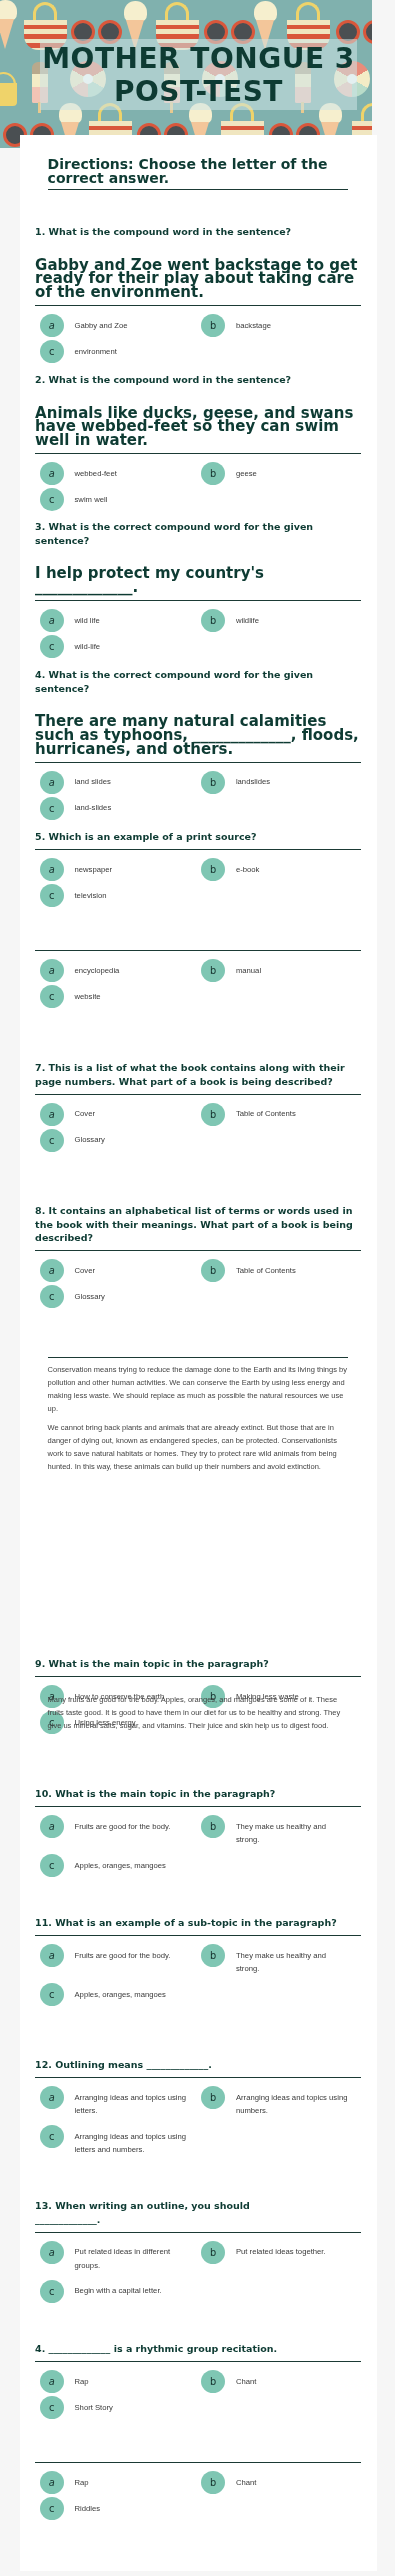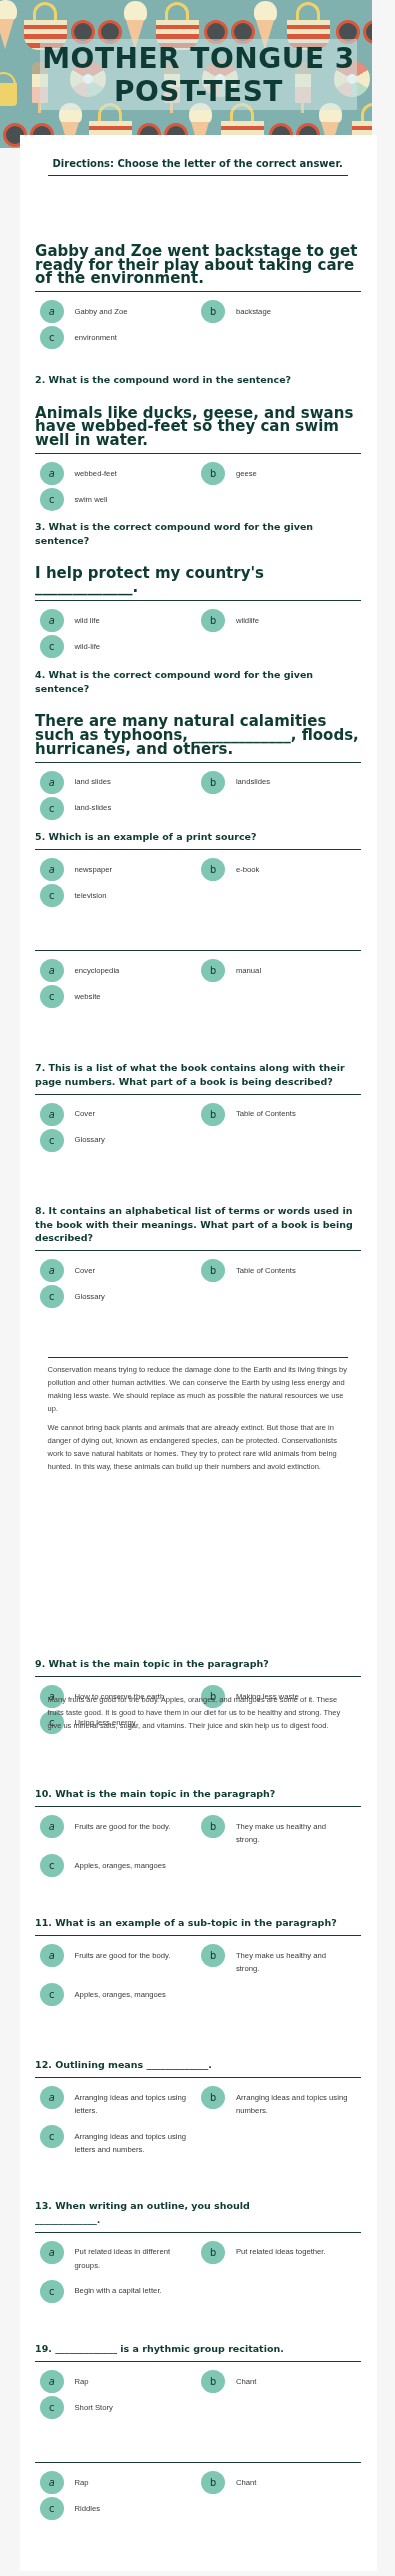--- a/index.html
+++ b/index.html
@@ -31,21 +31,21 @@
   .bucket .b-body { position: absolute; left: 0; top: 11.3px; width: 27px; height: 23px; background: #efd36a; border-radius: 0 0 4.1px 4.1px; }
 
   .title-box { position: absolute; left: 40px; top: 39px; width: 317px; height: 71px; background: rgba(205, 228, 230, 0.55); display: flex; flex-direction: column; align-items: center; justify-content: center; }
   .title-line { font-family: "DejaVu Sans", sans-serif; font-weight: bold; font-size: 28px; line-height: 33px; color: #0e3b33; letter-spacing: 0.5px; white-space: nowrap; }
 
   
   .card { position: absolute; left: 19.6px; top: 135px; width: 357px; height: 2436px; background: #ffffff; }
 
   .directions { position: absolute; left: 28px; top: 21.6px; width: 300px; }
   .h-bold { font-family: "DejaVu Sans", sans-serif; font-weight: bold; color: #0e3b33; }
-  .directions .h-bold { font-size: 10px; line-height: 14px; text-align: center; }
+  .directions .h-bold { font-size: 14px; line-height: 14px; }
   .rule { height: 0; border-top: 0.8px solid #1b3a35; }
   .directions .rule { margin-top: 4.1px; }
 
   .q { position: absolute; left: 15.5px; width: 326px; }
   .q .q-title { font-size: 9.5px; line-height: 13.7px; }
   .q .q-sent { font-size: 15px; line-height: 13.7px; margin-top: 20px; }
   .q .rule { margin-top: 5.2px; }
   .opts { position: relative; margin-top: 8.2px; }
   .opt { position: absolute; width: 157px; display: flex; align-items: flex-start; }
   .bubble { flex: 0 0 24px; width: 24px; height: 23px; border-radius: 50%; background: #7fc6b3; display: flex; align-items: center; justify-content: center; font-family: "DejaVu Sans", sans-serif; font-size: 9.8px; color: #16332e; cursor: pointer; }
@@ -172,20 +172,21 @@
 </div>
 
 <div class="card">
 
   <div class="directions">
     <div class="h-bold">Directions: Choose the letter of the correct answer.</div>
     <div class="rule"></div>
   </div>
 
   <div class="q" style="top:90px">
+    <div class="h-bold q-title">1. What is the compound word in the sentence?</div>
     <div class="h-bold q-sent">Gabby and Zoe went backstage to get ready for their play about taking care of the environment.</div>
     <div class="rule"></div>
     <div class="opts">
       <div class="opt" style="left:4.6px;top:0">
           <div class="bubble bl-a">a</div>
           <div class="opt-text">Gabby and Zoe</div>
         </div>
       <div class="opt" style="left:166px;top:0">
           <div class="bubble">b</div>
           <div class="opt-text">backstage</div>
@@ -431,21 +432,21 @@
           <div class="opt-text">Put related ideas together.</div>
         </div>
       <div class="opt" style="left:4.6px;top:39px">
           <div class="bubble">c</div>
           <div class="opt-text">Begin with a capital letter.</div>
         </div>
     </div>
   </div>
 
   <div class="q" style="top:2207px">
-    <div class="h-bold q-title">19. _____________ is a rhythmic group recitation.</div>
+    <div class="h-bold q-title">4. _____________ is a rhythmic group recitation.</div>
     <div class="rule"></div>
     <div class="opts">
       <div class="opt" style="left:4.6px;top:0">
           <div class="bubble bl-a">a</div>
           <div class="opt-text">Rap</div>
         </div>
       <div class="opt" style="left:166px;top:0">
           <div class="bubble">b</div>
           <div class="opt-text">Chant</div>
         </div>

